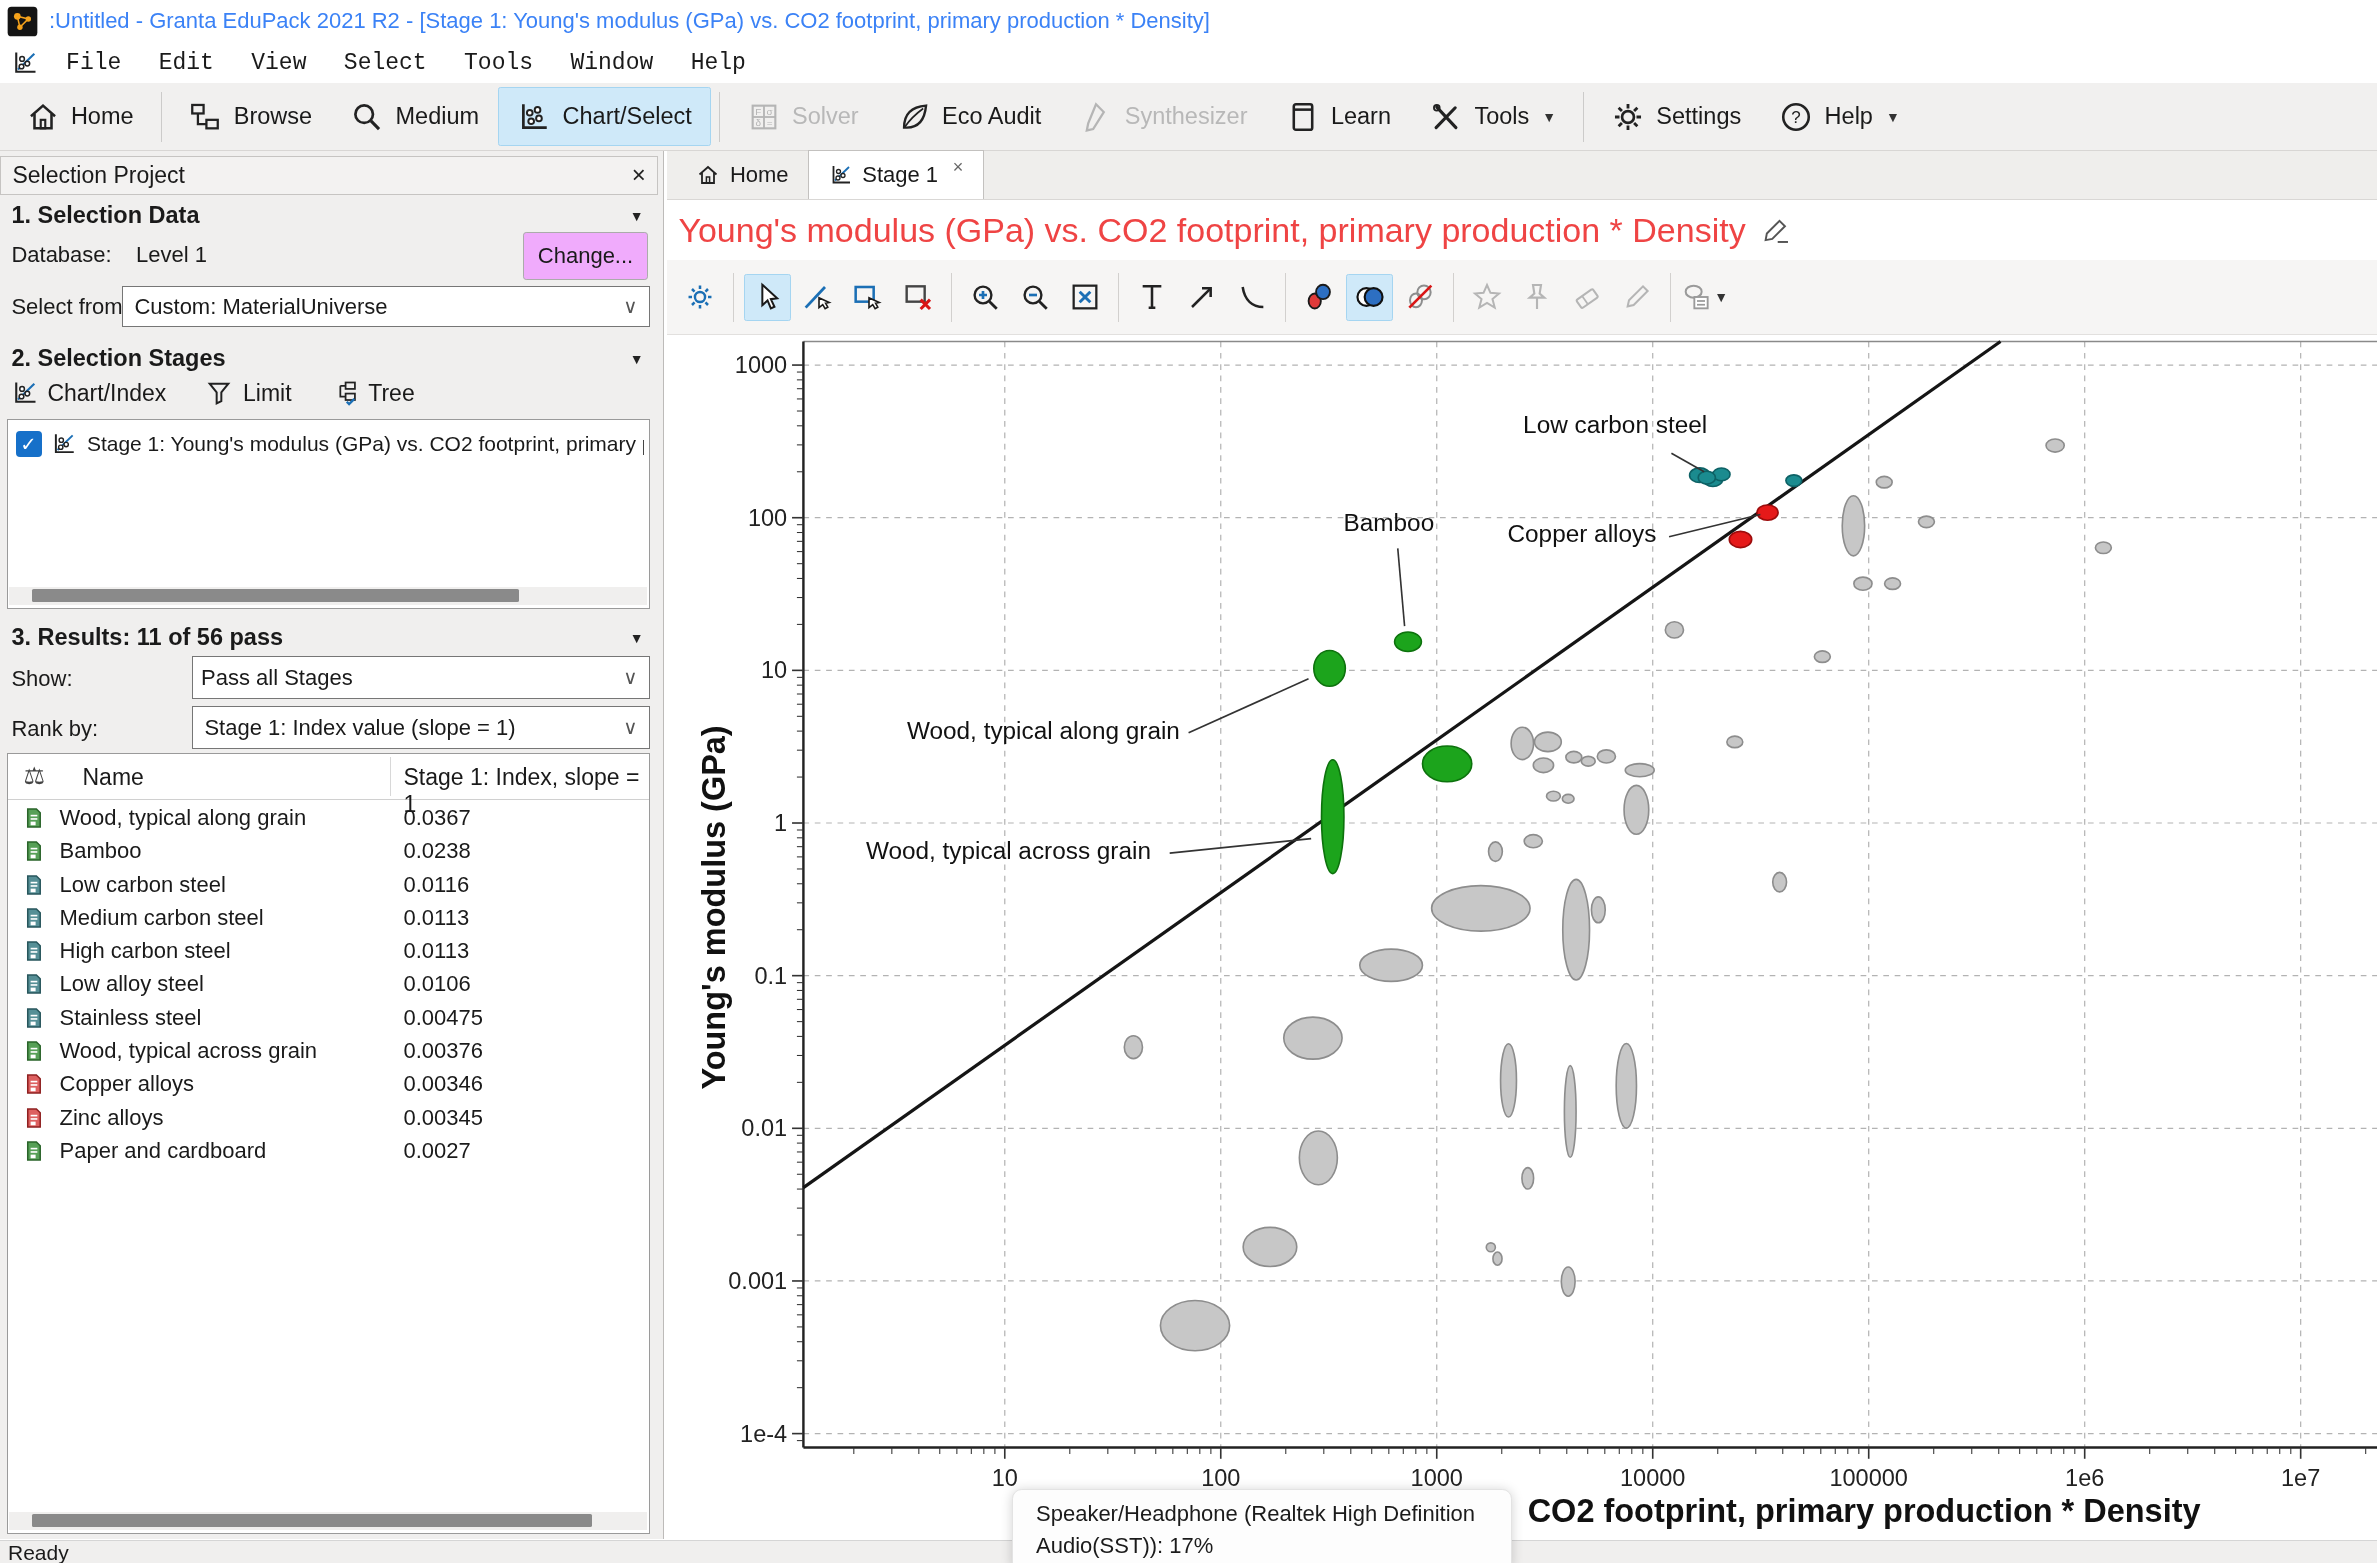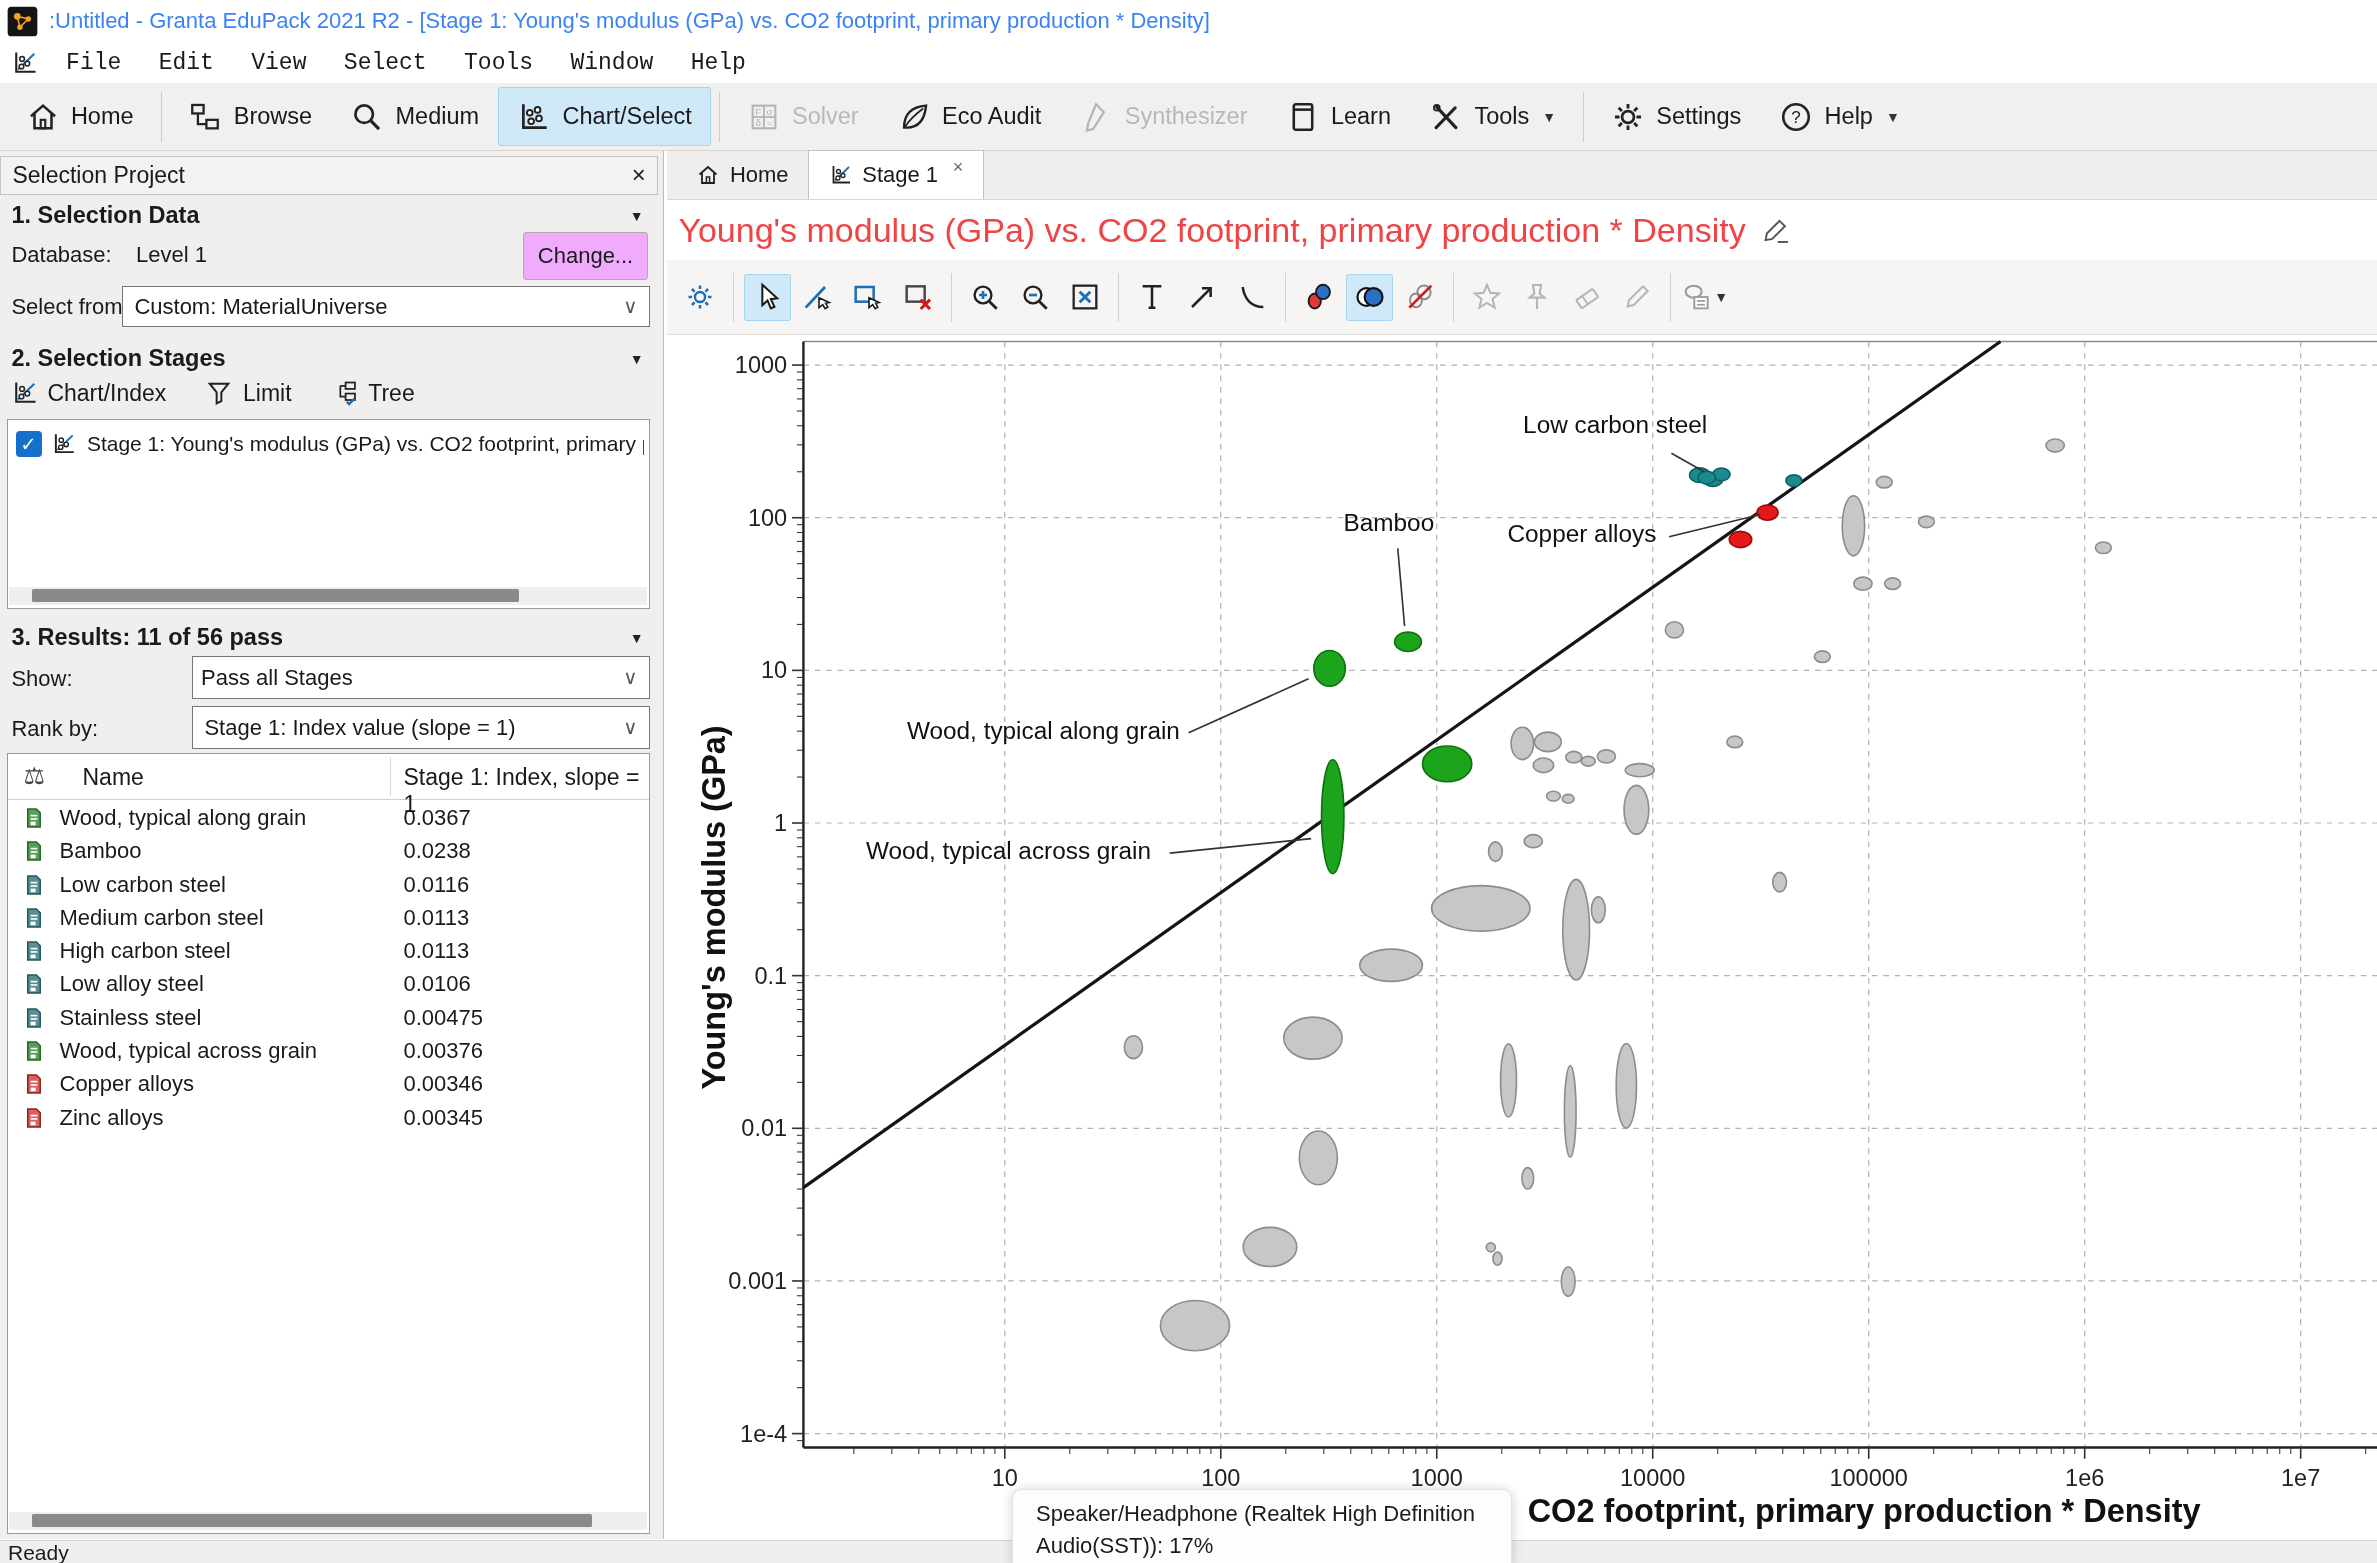--- a/index.html
+++ b/index.html
@@ -392,20 +392,30 @@
         </div>
         <div class="res-row" style="top: 300px;">
           <span class="ricon"><svg viewBox="0 0 24 24" width="100%" height="100%">
               <path d="M6 2.5 H15 L19 6.5 V21.5 H6 Z" fill="#dd6060" stroke="#8f2020" stroke-width="1.6"></path>
               <line x1="9" y1="9.5" x2="16" y2="9.5" stroke="#fff" stroke-width="1.7"></line>
               <line x1="9" y1="13" x2="16" y2="13" stroke="#fff" stroke-width="1.7"></line>
               <rect x="9" y="15.8" width="5.2" height="3.8" fill="#fff"></rect>
             </svg></span>
           <span class="rname">Zinc alloys</span>
           <span class="rval">0.00345</span>
+        </div>
+        <div class="res-row" style="top: 333px;">
+          <span class="ricon"><svg viewBox="0 0 24 24" width="100%" height="100%">
+              <path d="M6 2.5 H15 L19 6.5 V21.5 H6 Z" fill="#57a057" stroke="#2a642a" stroke-width="1.6"></path>
+              <line x1="9" y1="9.5" x2="16" y2="9.5" stroke="#fff" stroke-width="1.7"></line>
+              <line x1="9" y1="13" x2="16" y2="13" stroke="#fff" stroke-width="1.7"></line>
+              <rect x="9" y="15.8" width="5.2" height="3.8" fill="#fff"></rect>
+            </svg></span>
+          <span class="rname">Paper and cardboard</span>
+          <span class="rval">0.0027</span>
         </div>
       </div>
     <div class="hscroll" style="left:1.6px;right:1.6px;bottom:3.2px;">
       <div class="hthumb" style="left:23px;width:560px;"></div>
     </div>
   </div>
 </div>
 
 <div id="chart-region">
   <div id="tabbar">

